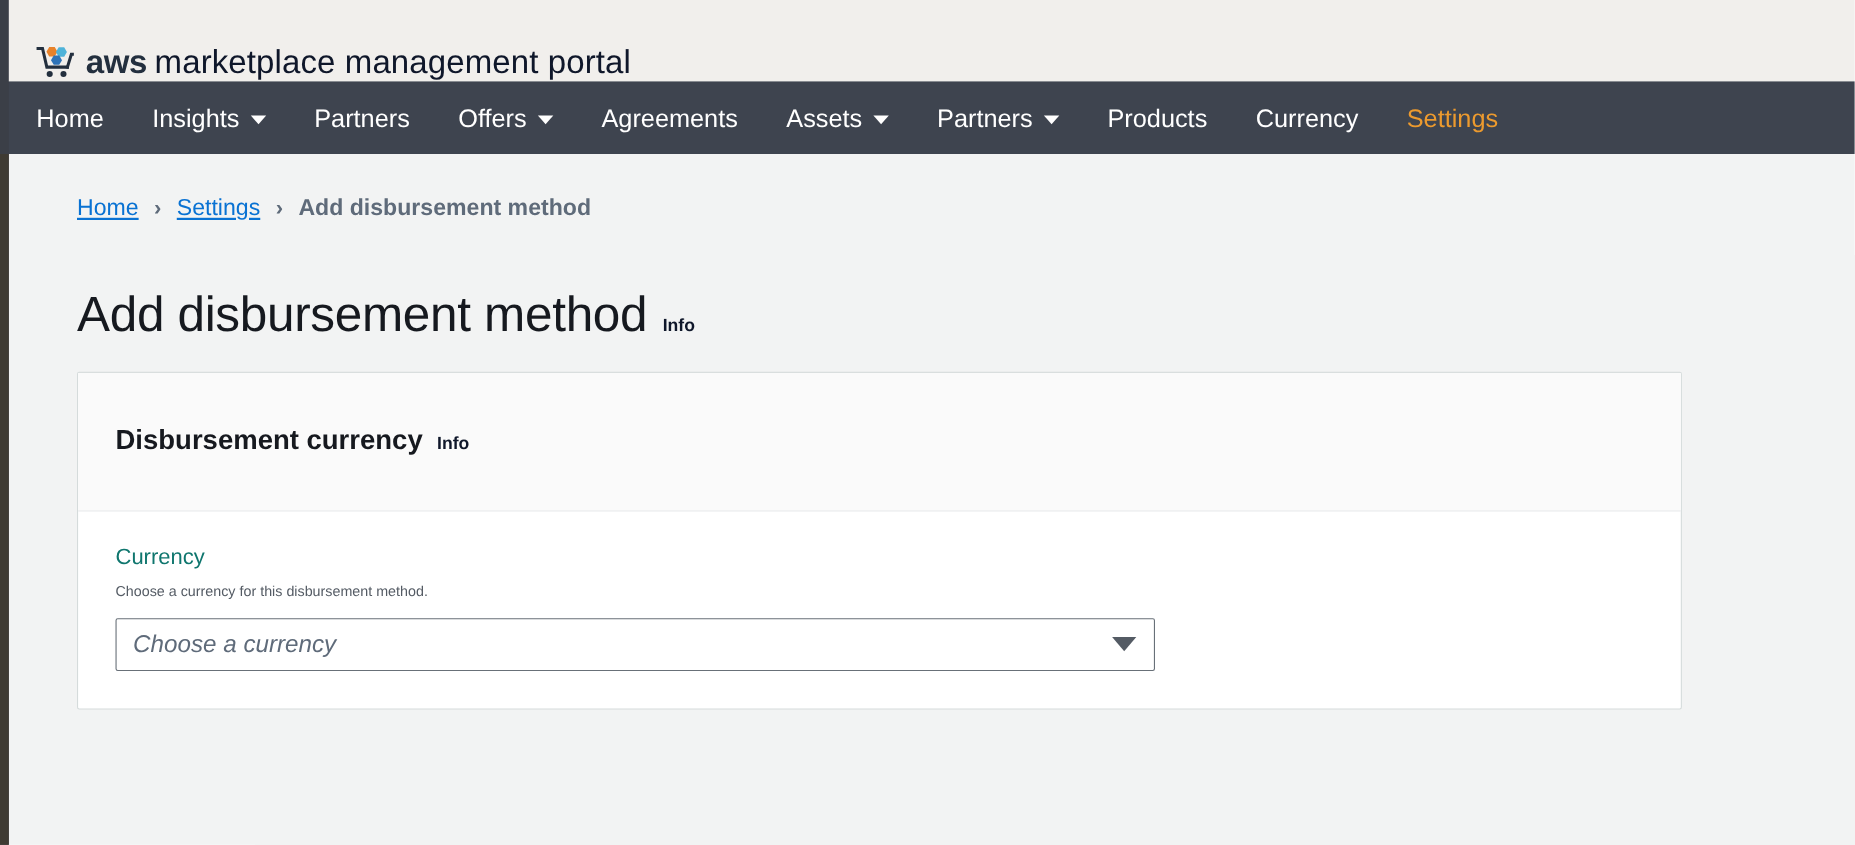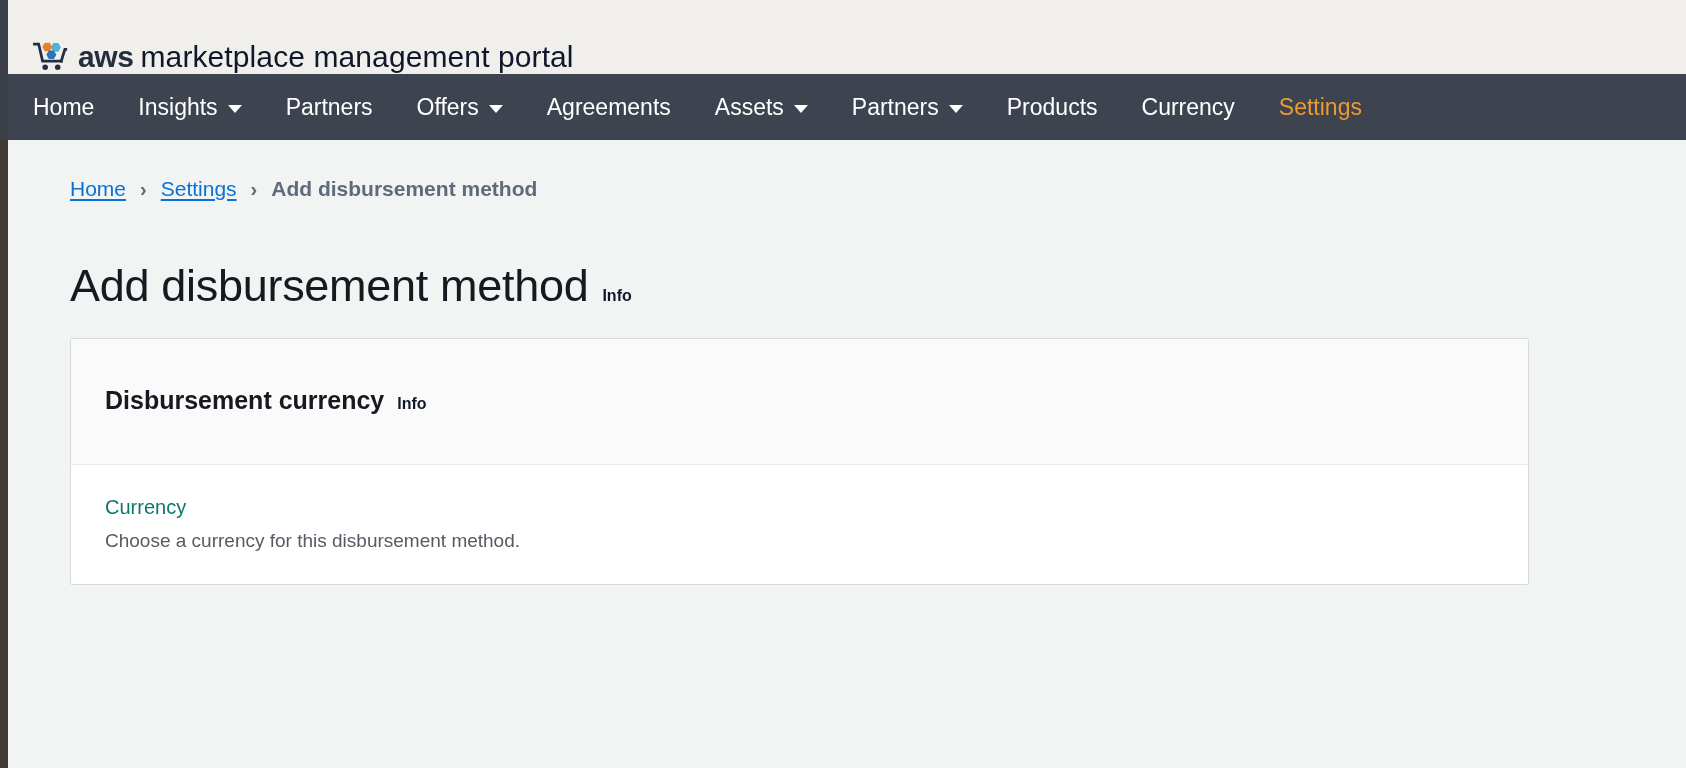--- a/index.html
+++ b/index.html
@@ -192,21 +192,21 @@
     padding: 32px 34px 34px 34px;
   }
   .field-label {
     font-size: 20px;
     color: #0f766e;
     line-height: 1;
     text-align: right;
   }
   .field-hint {
     margin-top: 13px;
-    font-size: 19px;
+    font-size: 13px;
     color: #545b64;
     line-height: 1;
   }
   .select-control {
     margin-top: 18px;
     width: 945px;
     height: 48px;
     border: 1px solid #687078;
     border-radius: 2px;
     background: #ffffff;
@@ -308,16 +308,20 @@
   <section class="card">
     <div class="card-header">
       <div class="card-header-title-row">
         <h2 class="card-header-title">Disbursement currency</h2>
         <span class="info-link">Info</span>
       </div>
     </div>
     <div class="card-body">
       <label class="field-label">Currency</label>
       <div class="field-hint">Choose a currency for this disbursement method.</div>
+      <div class="select-control">
+        <span class="select-placeholder">Choose a currency</span>
+        <span class="select-caret"></span>
+      </div>
     </div>
   </section>
 
 </main>
 
 </body></html>

